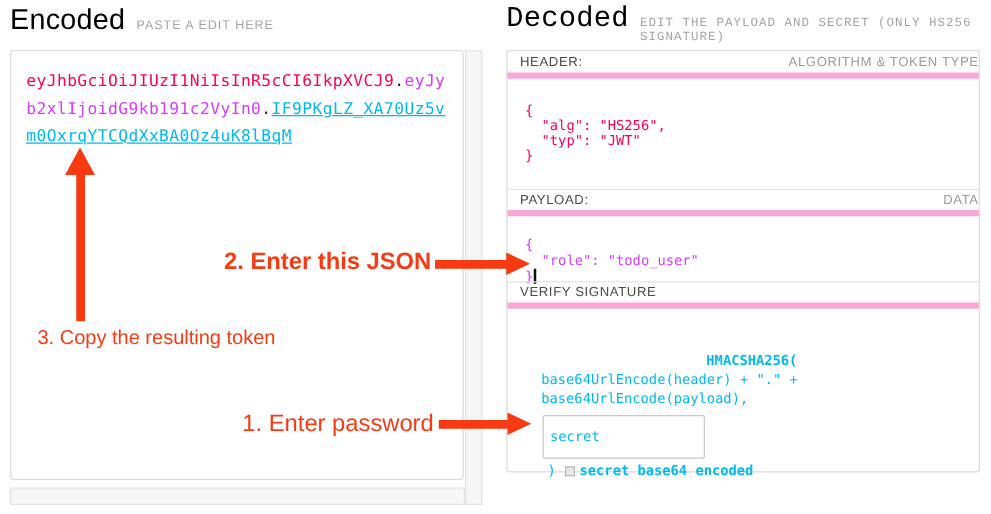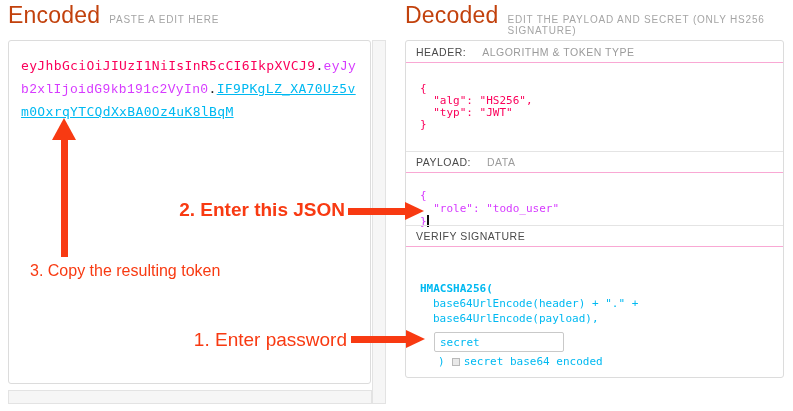--- a/index.html
+++ b/index.html
@@ -11,70 +11,70 @@
     --mono:"DejaVu Sans Mono", monospace;
     --sans:"Liberation Sans", sans-serif;
   }
   *{margin:0;padding:0;box-sizing:border-box;}
   html,body{background:#fff;}
   body{font-family:var(--sans);}
   .stage{position:relative;width:793px;height:411px;background:#fff;overflow:hidden;}
 
   
   .panel-title-row{position:absolute;top:2px;display:flex;align-items:baseline;gap:9px;}
-  .panel-title{font-size:23px;color:#c2410c;font-weight:400;letter-spacing:0.2px;}
+  .panel-title{font-size:23px;color:#000000;font-weight:400;letter-spacing:0.2px;}
   .panel-subtitle{font-size:10px;color:#a5a5a5;letter-spacing:0.8px;font-weight:400;}
 
   
   .encoded-box{position:absolute;left:8px;top:40px;width:363px;height:344px;
     background:#fff;border:1px solid var(--c-border);border-radius:3px;
     padding:14px 10px 0 12px;}
   .token-line{font-family:var(--mono);font-size:13px;line-height:22px;
     letter-spacing:0.35px;white-space:pre;}
   .tok-header{color:var(--c-token-header);}
-  .tok-payload{color:var(--c-token-payload);font-family:Liberation Mono, monospace;}
+  .tok-payload{color:var(--c-token-payload);}
   .tok-signature{color:var(--c-token-signature);text-decoration:underline;}
   .tok-dot{color:#222;}
 
   
   .scroll-v{position:absolute;left:372px;top:40px;width:14px;height:364px;
     background:#f6f6f6;border:1px solid #e3e3e3;}
   .scroll-h{position:absolute;left:8px;top:390px;width:364px;height:14px;
     background:#f6f6f6;border:1px solid #e3e3e3;}
 
   
   .decoded-box{position:absolute;left:405px;top:40px;width:379px;height:338px;
     background:#fff;border:1px solid var(--c-border);border-radius:3px;}
   .section-band{position:absolute;left:0;width:100%;height:22px;
-    border-bottom:1px solid #f9a8d4;display:flex;align-items:center;
-    padding-left:10px;font-size:10.5px;letter-spacing:0.5px;}
+    border-bottom:5px solid #f9a8d4;display:flex;align-items:center;
+    padding-left:10px;font-size:10.5px;letter-spacing:0.5px;justify-content:space-between;}
   .band-label{color:#4a4a4a;}
   .band-sublabel{color:#9b9b9b;margin-left:16px;}
   .band-header{top:0;}
   .band-payload{top:110px;border-top:1px solid #e4e4e4;}
   .band-verify{top:184px;border-top:1px solid #e4e4e4;}
   .code-area{position:absolute;left:0;width:100%;font-family:var(--mono);}
   .code-area div{white-space:pre;}
   .code-header-area{top:22px;height:88px;padding:20px 0 0 14px;
     font-size:11px;line-height:12px;color:var(--c-token-header);}
   .code-payload-area{top:132px;height:68px;padding:16px 0 0 14px;
     font-size:11px;line-height:13px;color:var(--c-token-payload);}
   .code-verify-area{top:224px;height:114px;padding:16px 0 0 14px;
     font-size:11px;line-height:15px;color:var(--c-token-signature);}
   .indent{padding-left:13px;}
-  .hmac-line{font-weight:bold;}
+  .hmac-line{font-weight:bold;text-align:center;}
   .text-cursor{position:absolute;left:21px;top:42px;width:1.5px;height:12px;background:#111;}
-  .secret-input{display:block;margin:6px 0 2px 14px;width:130px;height:20px;
+  .secret-input{display:block;margin:6px 0 2px 14px;width:130px;height:35px;
     border:1px solid #c9c9c9;border-radius:2px;background:#fff;
     font-family:var(--mono);font-size:11px;color:var(--c-token-signature);
     padding:0 0 0 5px;outline:none;}
   .closing-line{padding-left:18px;display:flex;align-items:center;}
   .checkbox{display:inline-block;width:8px;height:8px;background:#e9e9e9;
     border:1px solid #b9b9b9;margin:0 4px 0 7px;}
-  .checkbox-label{font-weight:normal;color:var(--c-token-signature);}
+  .checkbox-label{font-weight:bold;color:var(--c-token-signature);}
 
   
   .annot-text{position:absolute;color:var(--c-annotation);font-size:19px;}
   .annot-step3{left:30px;top:262px;font-size:16px;}
   .annot-step2{left:150px;top:199px;width:195px;text-align:right;font-weight:bold;}
   .annot-step1{left:150px;top:329px;width:197px;text-align:right;}
   .arrow-shaft{position:absolute;background:var(--c-annotation);}
   .shaft-v{left:61px;top:140px;width:7px;height:117px;}
   .head-up{position:absolute;left:52px;top:118px;width:0;height:0;
     border-left:12px solid transparent;border-right:12px solid transparent;
@@ -91,21 +91,21 @@
 </head>
 <body>
 
 <div class="stage">
 
   <div class="panel-title-row" style="left:8px;">
     <span class="panel-title">Encoded</span>
     <span class="panel-subtitle">PASTE A EDIT HERE</span>
   </div>
 
-  <div class="panel-title-row" style="left:405px;">
+  <div class="panel-title-row" style="left:405px;font-family:Liberation Mono, monospace;">
     <span class="panel-title">Decoded</span>
     <span class="panel-subtitle">EDIT THE PAYLOAD AND SECRET (ONLY HS256 SIGNATURE)</span>
   </div>
 
   <div class="encoded-box">
     <div>
         <div class="token-line"><span class="tok-header">eyJhbGciOiJIUzI1NiIsInR5cCI6IkpXVCJ9</span><span class="tok-dot">.</span><span class="tok-payload">eyJy</span></div>
         <div class="token-line"><span class="tok-payload">b2xlIjoidG9kb191c2VyIn0</span><span class="tok-dot">.</span><span class="tok-signature">IF9PKgLZ_XA70Uz5v</span></div>
         <div class="token-line"><span class="tok-signature">m0OxrqYTCQdXxBA0Oz4uK8lBqM</span></div>
       </div>

